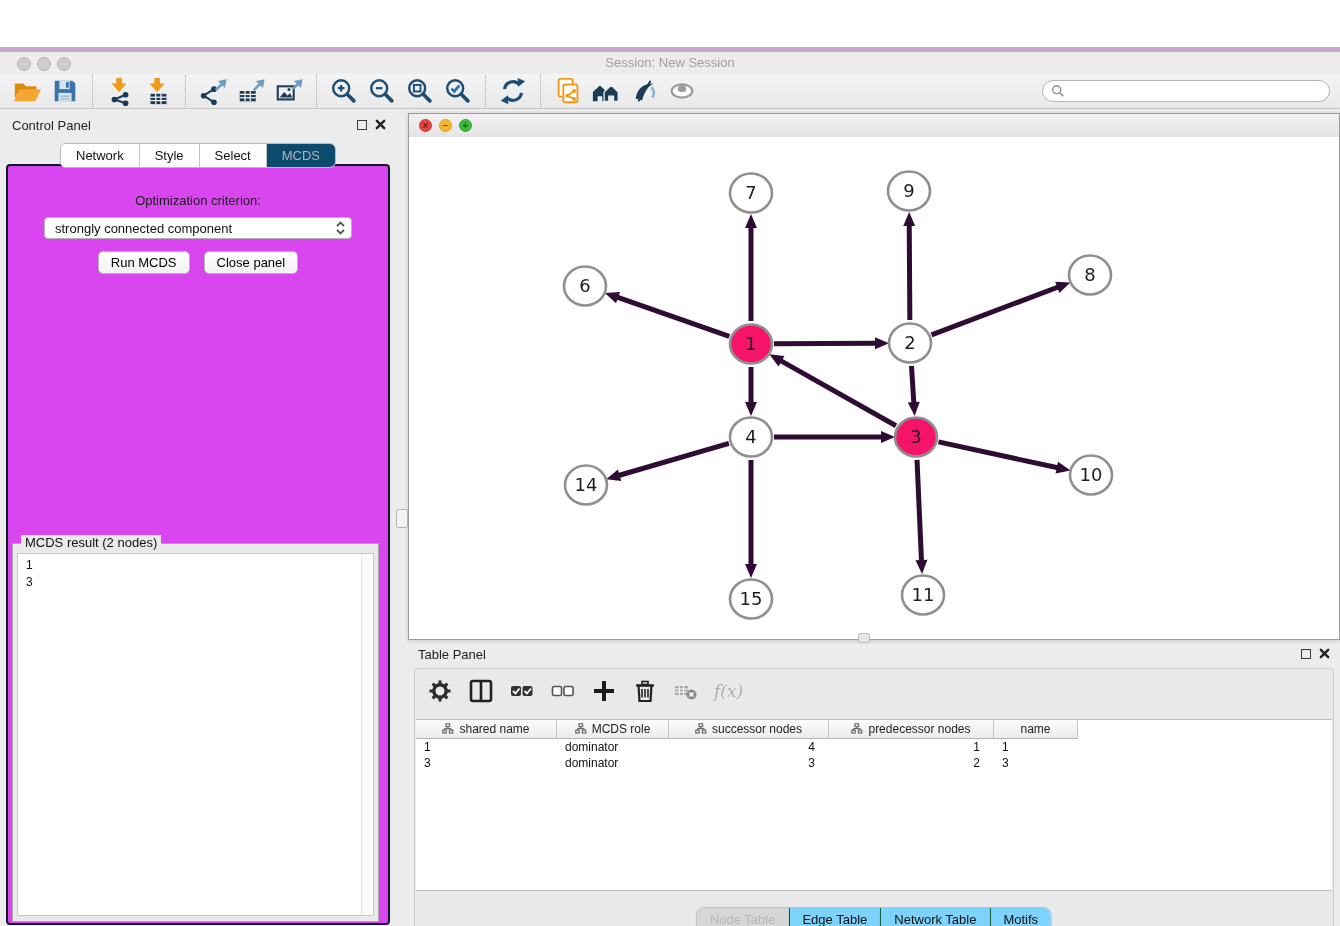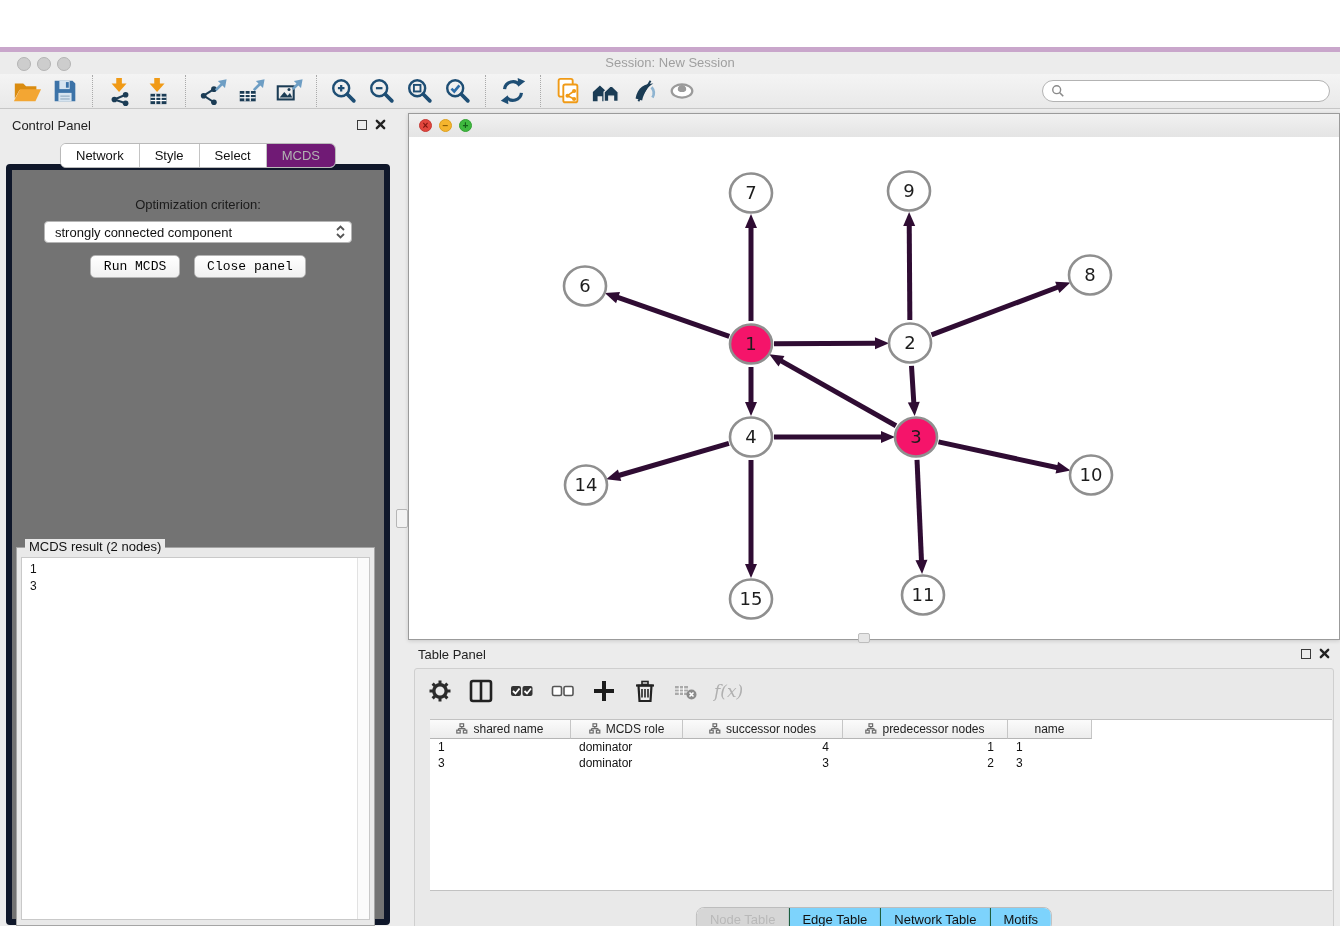--- a/index.html
+++ b/index.html
@@ -23,30 +23,30 @@
   
   .cpanel{position:absolute;left:0;top:66px;width:396px;height:818px;}
   .panel-head{position:relative;height:26px;}
   .panel-head .ph-title{position:absolute;left:12px;top:5px;font-size:13px;color:#222;}
   .winbtns{position:absolute;right:10px;top:6px;display:flex;gap:8px;align-items:center;}
   .float-ic{width:10px;height:10px;border:1.6px solid #3a3a3a;display:inline-block;box-sizing:border-box;}
   .tabs{position:absolute;left:50%;transform:translateX(-50%);top:30px;display:inline-flex;
     border:1px solid #b9b9b9;border-radius:6px;overflow:hidden;background:#fff;z-index:3;align-items:center;}
   .tab{padding:4px 15px;font-size:13px;background:#fff;color:#111;border-left:1px solid #c4c4c4;cursor:default;}
   .tab:first-child{border-left:none;}
-  .tab.sel{background:#701a75;color:#b2b2b2;}
-  .cp-body{position:absolute;left:6px;right:6px;top:51px;bottom:6px;background:#737373;
-    border:6px solid #0f172a;border-radius:4px;}
+  .tab.sel{background:#0c4a6e;color:#b2b2b2;}
+  .cp-body{position:absolute;left:6px;right:6px;top:51px;bottom:6px;background:#d946ef;
+    border:2px solid #0f172a;border-radius:4px;}
   .opt-label{text-align:center;margin-top:27px;font-size:13px;color:#1b1b1b;}
   .selectbox{width:308px;height:22px;margin:9px auto 0 auto;background:#fff;border:1px solid #b5b5b5;
     border-radius:4px;display:flex;align-items:center;padding:0 4px 0 10px;box-sizing:border-box;font-size:13px;}
   .selectbox .sval{flex:1;}
   .btnrow{display:flex;justify-content:center;gap:14px;margin-top:12px;}
   .pbtn{min-width:90px;height:23px;background:linear-gradient(#ffffff,#f1f1f1);border:1px solid #b5b5b5;
-    border-radius:5px;font-size:13px;font-family:Liberation Mono, monospace;padding:0 12px;}
+    border-radius:5px;font-size:13px;font-family:Liberation Sans, sans-serif;padding:0 12px;}
   .resultbox{position:absolute;left:4px;right:9px;top:377px;height:377px;border:1px solid #a5a5a5;background:#e9e9e9;}
   .resultbox .legend{position:absolute;top:-9px;left:8px;background:#e9e9e9;padding:0 4px;font-size:13px;color:#111;}
   .result-inner{position:absolute;left:4px;right:4px;top:9px;bottom:5px;background:#fff;border:1px solid #c9c9c9;}
   .result-lines{padding:3px 8px;font-size:12px;line-height:17px;color:#111;}
   .vscroll{position:absolute;right:0;top:0;bottom:0;width:11px;background:#fbfbfb;border-left:1px solid #e2e2e2;}
   
   .grip-v{position:absolute;left:396px;top:462px;width:10px;height:17px;background:#f2f2f2;border:1px solid #b6b6b6;border-radius:2px;z-index:5;}
   .grip-h{position:absolute;left:858px;top:586px;width:10px;height:8px;background:#e6e6e6;border:1px solid #bdbdbd;border-radius:2px;z-index:5;}
   
   .netwin{position:absolute;left:408px;top:66px;width:932px;height:527px;border:1px solid #9b9b9b;
@@ -58,21 +58,21 @@
   .tlc.red{background:#e2463d;border:1px solid #c43a36;color:#7e150e;}
   .tlc.yel{background:#f5b52e;border:1px solid #dca01f;color:#8a5d04;}
   .tlc.grn{background:#3fb93f;border:1px solid #34a134;color:#14611a;}
   .canvas{position:absolute;left:0;top:23px;right:0;bottom:0;background:#fff;}
   
   .tpanel{position:absolute;left:408px;top:595px;width:932px;height:296px;}
   .tp-body{position:absolute;left:6px;right:6px;top:26px;bottom:0;background:#e9e9e9;border:1px solid #cfcfcf;border-radius:3px;}
   .tp-toolbar{display:flex;align-items:center;height:44px;padding-left:12px;gap:15px;}
   .tic{width:26px;height:26px;}
   .fx{font-family:"DejaVu Serif",serif;font-style:italic;font-size:17px;color:#b0b0b0;}
-  .tablewrap{position:absolute;left:15px;right:1px;top:50px;height:170px;background:#fff;border-top:1px solid #c2c2c2;border-bottom:1px solid #c2c2c2;}
+  .tablewrap{position:absolute;left:1px;right:1px;top:50px;height:170px;background:#fff;border-top:1px solid #c2c2c2;border-bottom:1px solid #c2c2c2;}
   .thead{display:flex;height:19px;}
   .th{box-sizing:border-box;border-right:1px solid #c6c6c6;border-bottom:1px solid #b5b5b5;
     background:linear-gradient(#fbfbfb,#ececec);font-size:12px;display:flex;align-items:center;justify-content:center;gap:5px;color:#222;}
   .trow{display:flex;height:16px;}
   .td{box-sizing:border-box;font-size:12px;line-height:16px;padding:0 8px;white-space:nowrap;overflow:hidden;}
   .c0{width:141px;} .c1{width:112px;} .c2{width:160px;} .c3{width:165px;} .c4{width:84px;}
   .ar{text-align:right;padding-right:14px;}
   .tp-tabs{position:absolute;bottom:5px;left:50%;transform:translateX(-50%);display:inline-flex;
     border:1px solid #bdbdbd;border-radius:8px;overflow:hidden;background:#fff;}
   .tp-tab{padding:4px 13px;font-size:13px;background:#7dd3fc;color:#111;border-left:1px solid #14532d;}

